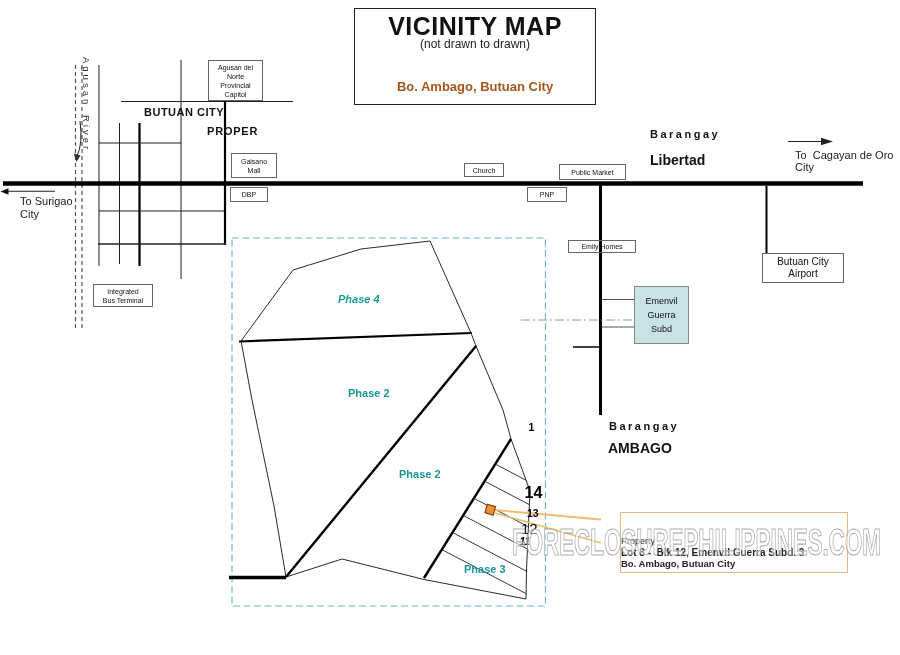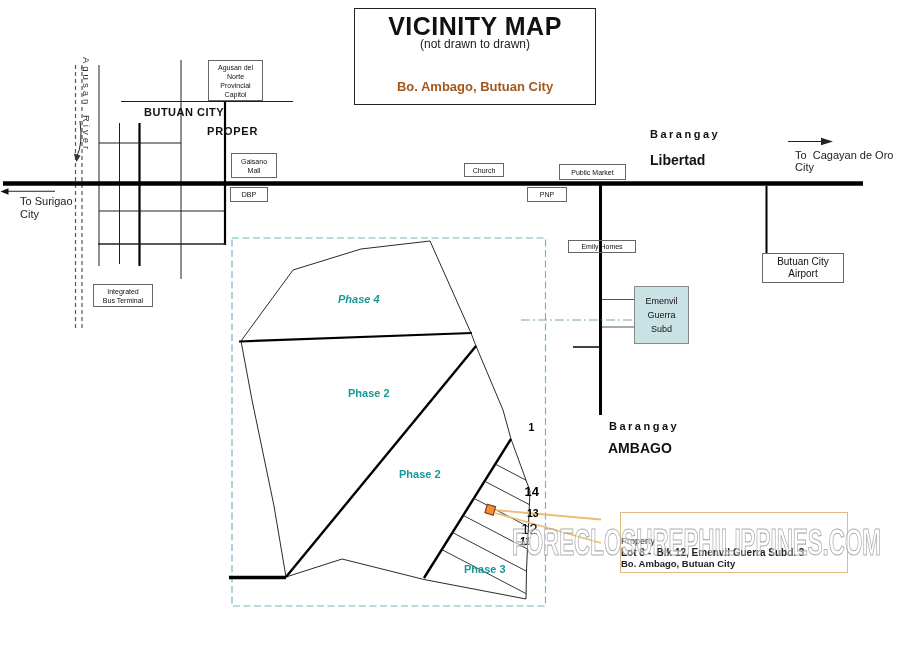--- a/index.html
+++ b/index.html
@@ -102,21 +102,21 @@
 <div class="bx" style="left:93px;top:284px;width:60px;height:23px;font-size:7px;line-height:9px;">Integrated<br>Bus Terminal</div>
 <div class="bx" style="left:762px;top:253px;width:82px;height:30px;font-size:10px;line-height:12px;">Butuan City<br>Airport</div>
 <div class="bx" style="left:634px;top:286px;width:55px;height:58px;font-size:9px;line-height:14px;background:#c9e3e5;border:1px solid #888;text-align:center;">Emenvil<br>Guerra<br>Subd</div>
 
 <div class="lb ctr" style="left:318px;top:293px;width:80px;font-size:11px;font-weight:bold;color:#189898;font-style:italic;">Phase 4</div>
 <div class="lb ctr" style="left:328px;top:387px;width:80px;font-size:11px;font-weight:bold;color:#189898;">Phase 2</div>
 <div class="lb ctr" style="left:379px;top:467.5px;width:80px;font-size:11px;font-weight:bold;color:#189898;">Phase 2</div>
 <div class="lb ctr" style="left:444px;top:562.5px;width:80px;font-size:11px;font-weight:bold;color:#189898;">Phase 3</div>
 
 <div class="lb" style="left:508.5px;top:420.5px;font-size:10.5px;font-weight:bold;color:#000;">1</div>
-<div class="lb" style="left:504.5px;top:483.5px;font-size:13px;font-weight:bold;color:#000;">14</div>
+<div class="lb" style="left:504.5px;top:483.5px;font-size:16px;font-weight:bold;color:#000;">14</div>
 <div class="lb" style="left:507px;top:507px;font-size:10.5px;font-weight:bold;color:#000;">13</div>
 <div class="lb" style="left:501px;top:519.5px;font-size:15px;font-weight:normal;color:#000;">12</div>
 <div class="lb" style="left:499.5px;top:534.5px;font-size:10.5px;font-weight:bold;color:#000;font-style:italic;">11</div>
 
 <div class="lb ctr" style="left:600px;top:512px;width:226px;height:59px;border:1px solid #e2b983;background:#fff;z-index:3;">
   <div style="position:absolute;left:0;width:100%;top:22.5px;line-height:10px;font-size:9px;color:#222;">Property</div>
   <div style="position:absolute;left:0;width:100%;top:34.5px;line-height:10px;font-size:10px;font-weight:bold;color:#222;">Lot 8 -&nbsp; Blk 12, Emenvil Guerra Subd. 3</div>
   <div style="position:absolute;left:0;width:100%;top:46px;line-height:10px;font-size:9.5px;font-weight:bold;color:#222;">Bo. Ambago, Butuan City</div>
 </div>
 

